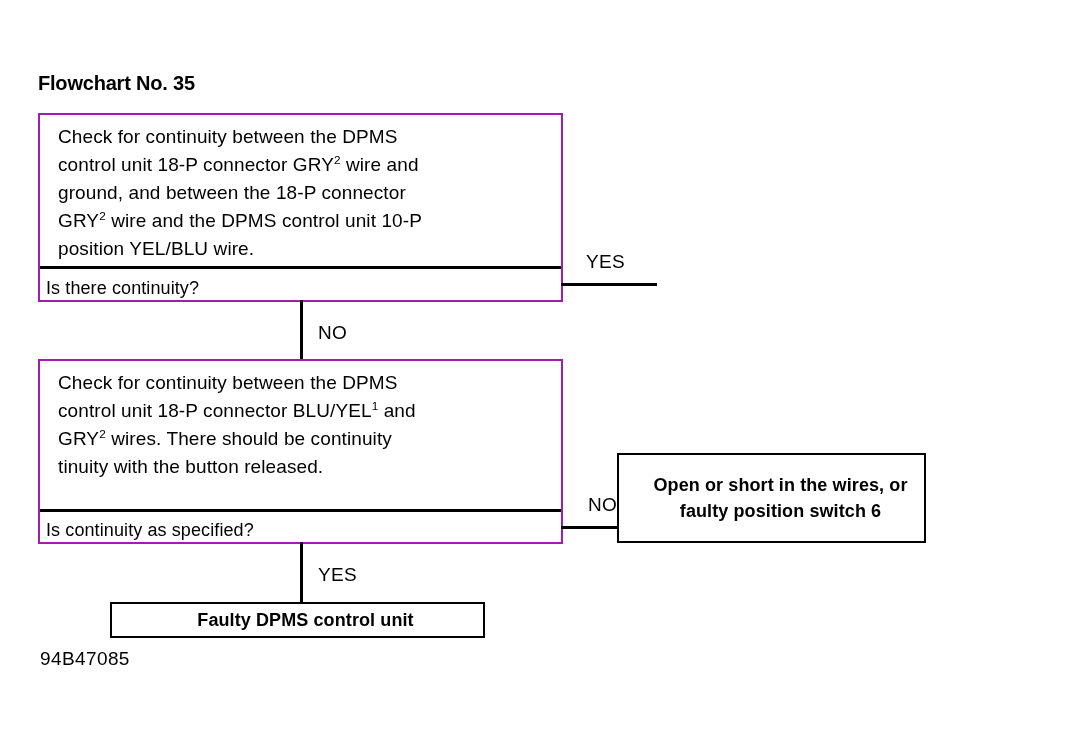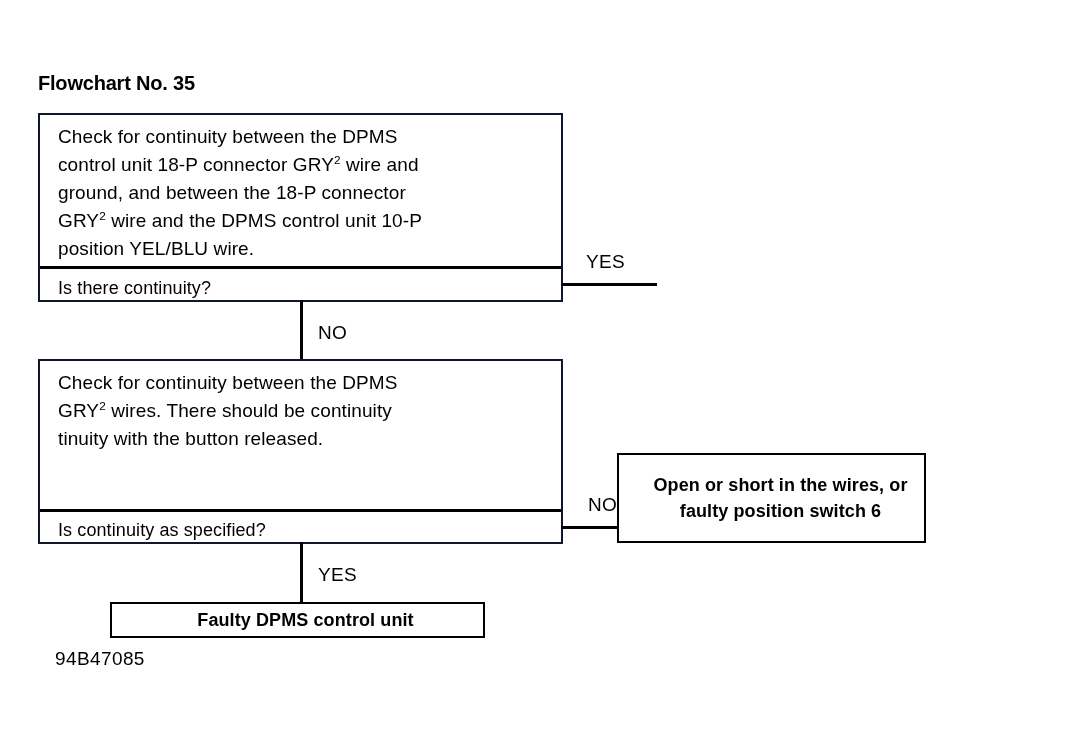--- a/index.html
+++ b/index.html
@@ -29,21 +29,21 @@
     top: 72px;
     font-size: 20px;
     font-weight: bold;
     letter-spacing: -0.2px;
     white-space: nowrap;
     text-align: right;
   }
 
   
   .decision-block {
-    border: 2px solid #0f172a;
+    border: 2px solid #a21caf;
     background: #fff;
   }
   .decision-body {
     position: absolute;
     left: 0; right: 0; top: 0;
     padding: 8px 14px 6px 18px;
     font-size: 19px;
     line-height: 28px;
     letter-spacing: 0.1px;
     box-sizing: border-box;
@@ -51,21 +51,21 @@
   .decision-body .ln { display: block; white-space: nowrap; }
   .divider {
     position: absolute;
     left: 0; right: 0;
     height: 3px;
     background: #000;
   }
   .decision-question {
     position: absolute;
     left: 0; right: 0;
-    padding-left: 18px;
+    padding-left: 6px;
     font-size: 18px;
     line-height: 30px;
     letter-spacing: 0.1px;
     white-space: nowrap;
   }
 
   
   .result-box {
     border: 2px solid #000;
     background: #fff;
@@ -91,21 +91,20 @@
     white-space: nowrap;
   }
 
   
   .figure-id {
     left: 40px;
     top: 648px;
     font-size: 19px;
     letter-spacing: 0.4px;
     white-space: nowrap;
-    margin-left: 15px;
   }
 
   sup { font-size: 0.62em; vertical-align: super; line-height: 0; }
 </style>
 </head>
 <body>
 
 <div id="canvas">
 
   <div class="abs chart-title">Flowchart No. 35</div>
@@ -129,20 +128,21 @@
   <div class="abs branch-label" style="left:586px; top:251px;">YES</div>
 
 
   <div class="abs line-v" style="left:300px; top:300px; height:61px;"></div>
   <div class="abs branch-label" style="left:318px; top:322px;">NO</div>
 
   <div class="abs decision-block" style="left:38px; top:359px; width:525px; height:185px;">
 
     <div class="decision-body" style="height:148px;">
       <span class="ln">Check for continuity between the DPMS</span>
+      <span class="ln">control unit 18-P connector BLU/YEL<sup>1</sup> and</span>
       <span class="ln">GRY<sup>2</sup> wires. There should be continuity</span>
       <span class="ln">tinuity with the button released.</span>
     </div>
 
     <div class="divider" style="top:148px;"></div>
 
     <div class="decision-question" style="top:154px;">Is continuity as specified?</div>
   </div>
 
   <div class="abs line-h" style="left:561px; top:526px; width:96px;"></div>

